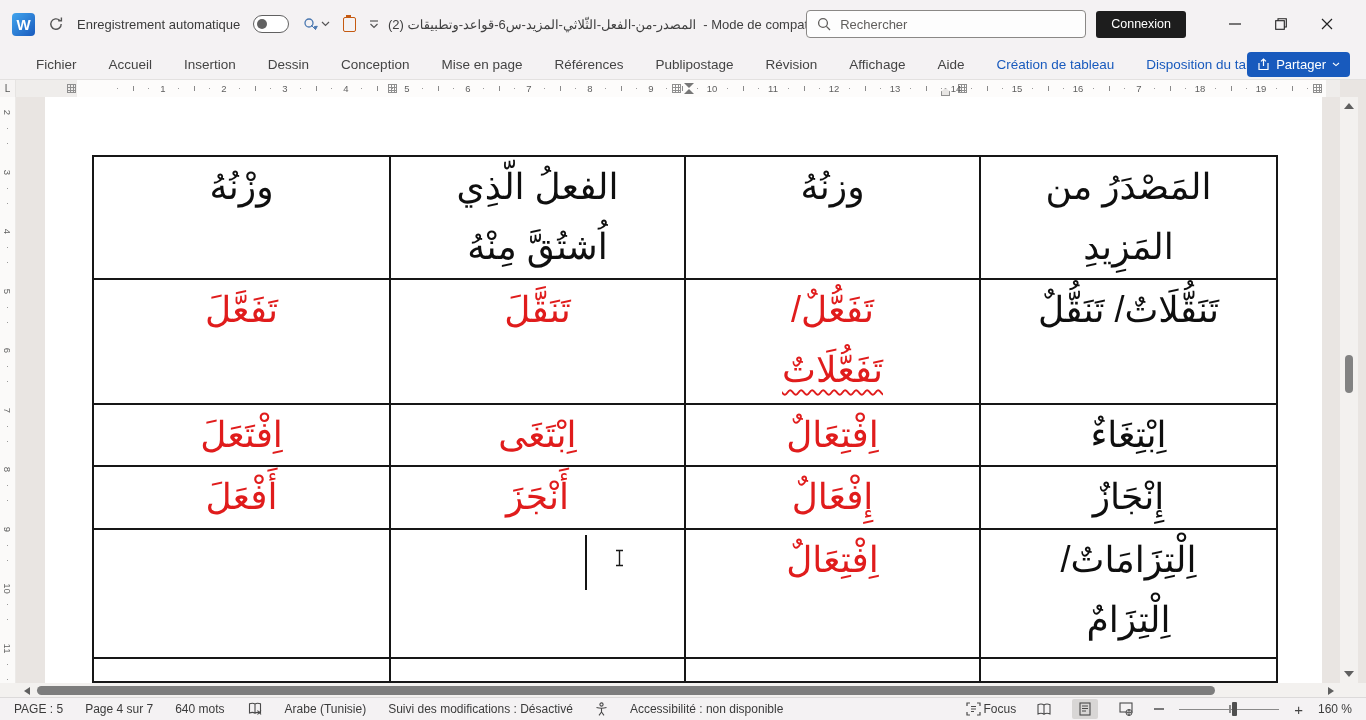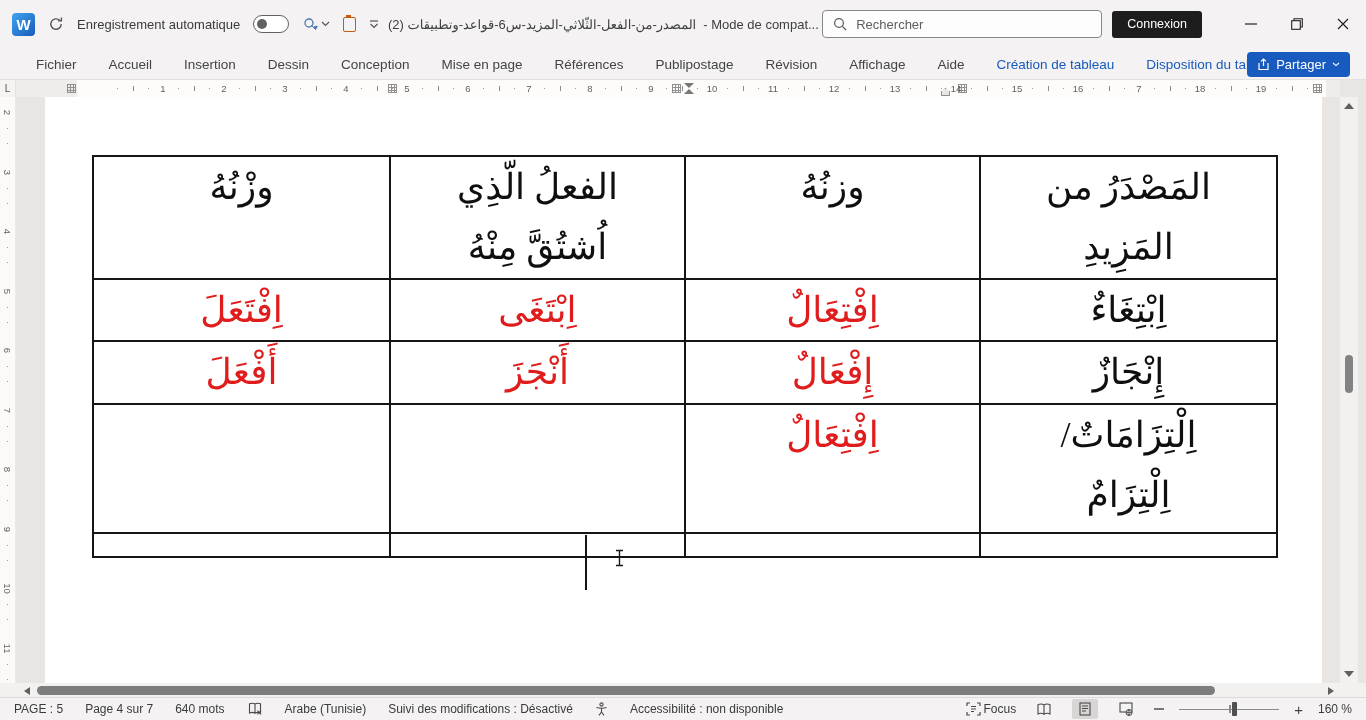--- a/index.html
+++ b/index.html
@@ -11,21 +11,21 @@
   .titlebar{position:absolute;left:0;top:0;width:1366px;height:48px;background:#f4f2f3}
   .qat{position:absolute;left:12px;top:0;height:48px;display:flex;align-items:center;gap:13px}
   .word-logo{width:23px;height:23px;border-radius:4px;background:linear-gradient(135deg,#41a5ee 0%,#2b7cd3 55%,#185abd 100%);color:#fff;font-weight:bold;font-size:15px;display:flex;align-items:center;justify-content:center}
   .toggle{width:36px;height:18px;border:1px solid #616161;border-radius:9px;background:#fff;position:relative}
   .toggle .knob{position:absolute;left:3px;top:3px;width:10px;height:10px;border-radius:50%;background:#616161}
   .autosave-label{color:#3b3b3b;font-size:13px;white-space:nowrap}
   .iconbtn{display:flex;align-items:center;gap:3px;cursor:default}
   .clip{width:13px;height:15px;border:1.6px solid #c55a11;border-radius:2px;position:relative}
   .clip:before{content:"";position:absolute;left:2px;top:-3px;width:5px;height:3px;background:#c55a11}
   .doctitle{position:absolute;left:388px;top:0;height:48px;display:flex;align-items:center;gap:7px;font-size:13px;color:#404040;white-space:nowrap}
-  .tb-right{position:absolute;right:0;top:0;height:48px;display:flex;align-items:center}
+  .tb-right{position:absolute;right:16px;top:0;height:48px;display:flex;align-items:center}
   .searchbox{width:280px;height:28px;background:#fdfdfd;border:1px solid #8a8886;border-radius:4px;display:flex;align-items:center;gap:9px;padding:0 10px;color:#605e5c;margin-right:10px}
   .connexion{height:27px;background:#1d1d1d;color:#fff;border-radius:3px;display:flex;align-items:center;padding:0 15px;font-size:12.5px;margin-right:26px}
   .winbtn{width:46px;height:48px;display:flex;align-items:center;justify-content:center;color:#222}
 
   
   .ribbonrow{position:absolute;left:0;top:48px;width:1366px;height:32px;background:#f4f2f3;border-bottom:1px solid #e3e1e0}
   .tabs{position:absolute;left:20px;top:0;height:32px;display:flex;align-items:center}
   .rtab{padding:0 16px;font-size:13.5px;color:#444;white-space:nowrap;cursor:default}
   .rtab.ctx{color:#185abd}
   .share-btn{position:absolute;right:16px;top:4px;height:25px;background:#185abd;border-radius:4px;color:#fff;display:flex;align-items:center;gap:6px;padding:0 10px;font-size:13px}
@@ -45,21 +45,21 @@
   .bowtie:after{content:"";position:absolute;top:6px;border-left:5px solid transparent;border-right:5px solid transparent;border-bottom:5px solid #777}
   .pent{position:absolute;top:8px;width:9px;height:8px;background:#e8e6e4;border:1px solid #8f8f8f;clip-path:polygon(50% 0,100% 45%,100% 100%,0 100%,0 45%)}
   .table-handle{position:absolute;left:684px;top:97px;width:14px;height:12px;background:#fff;border:1px solid #9a9a9a}
   .v-ruler{position:absolute;left:0;top:97px;width:16px;height:586px;background:#fbfaf9;border-right:1px solid #eceae8;overflow:hidden}
   .vnum{position:absolute;left:2px;width:11px;text-align:center;font-size:9.5px;color:#5f5f5f;transform:rotate(90deg)}
   .vdot{position:absolute;left:7px;width:1px;height:1px;background:#9a9a9a}
 
   
   .page{position:absolute;left:45px;top:97px;width:1277px;height:586px;background:#fff;overflow:hidden}
   .doc-table{position:absolute;left:47px;top:58px;border-collapse:collapse;table-layout:fixed;direction:ltr}
-  .doc-table td{border:2px solid #161616;text-align:center;vertical-align:top;padding:0;font-family:Liberation Serif, serif;font-size:36px;color:#0f0f0f}
+  .doc-table td{border:2px solid #161616;text-align:center;vertical-align:top;padding:0;font-family:Liberation Sans, sans-serif;font-size:36px;color:#0f0f0f}
   .cline{display:block;white-space:nowrap;line-height:60px;direction:rtl;unicode-bidi:isolate}
   .red{color:#e01c1c}
   .squiggle{text-decoration-line:underline;text-decoration-style:wavy;text-decoration-color:#e01c1c;text-decoration-thickness:2px;text-underline-offset:7px;text-decoration-skip-ink:none}
   .caret{position:absolute;left:540px;top:438px;width:2px;height:55px;background:#141414}
   .ibeam{position:absolute;left:570px;top:452px}
 
   
   .v-scroll{position:absolute;left:1340px;top:97px;width:18px;height:586px;background:#f3f1ef}
   .v-thumb{position:absolute;left:5px;top:258px;width:8px;height:38px;border-radius:4px;background:#828282}
   .arrow{width:0;height:0;position:absolute}
@@ -329,20 +329,35 @@
               <span class="cline">اُشتُقَّ مِنْهُ</span>
             </td>
         <td>
               <span class="cline">وزنُهُ</span>
             </td>
         <td>
               <span class="cline">المَصْدَرُ من</span>
               <span class="cline">المَزِيدِ</span>
             </td>
       </tr>
+      <tr style="height:125px">
+        <td>
+              <span class="cline red">تَفَعَّلَ</span>
+            </td>
+        <td>
+              <span class="cline red">تَنَقَّلَ</span>
+            </td>
+        <td>
+              <span class="cline red">تَفَعُّلٌ/</span>
+              <span class="cline red squiggle">تَفَعُّلَاتٌ</span>
+            </td>
+        <td>
+              <span class="cline">تَنَقُّلَاتٌ/ تَنَقُّلٌ</span>
+            </td>
+      </tr>
       <tr style="height:62px">
         <td>
               <span class="cline red">اِفْتَعَلَ</span>
             </td>
         <td>
               <span class="cline red">اِبْتَغَى</span>
             </td>
         <td>
               <span class="cline red">اِفْتِعَالٌ</span>
             </td>

